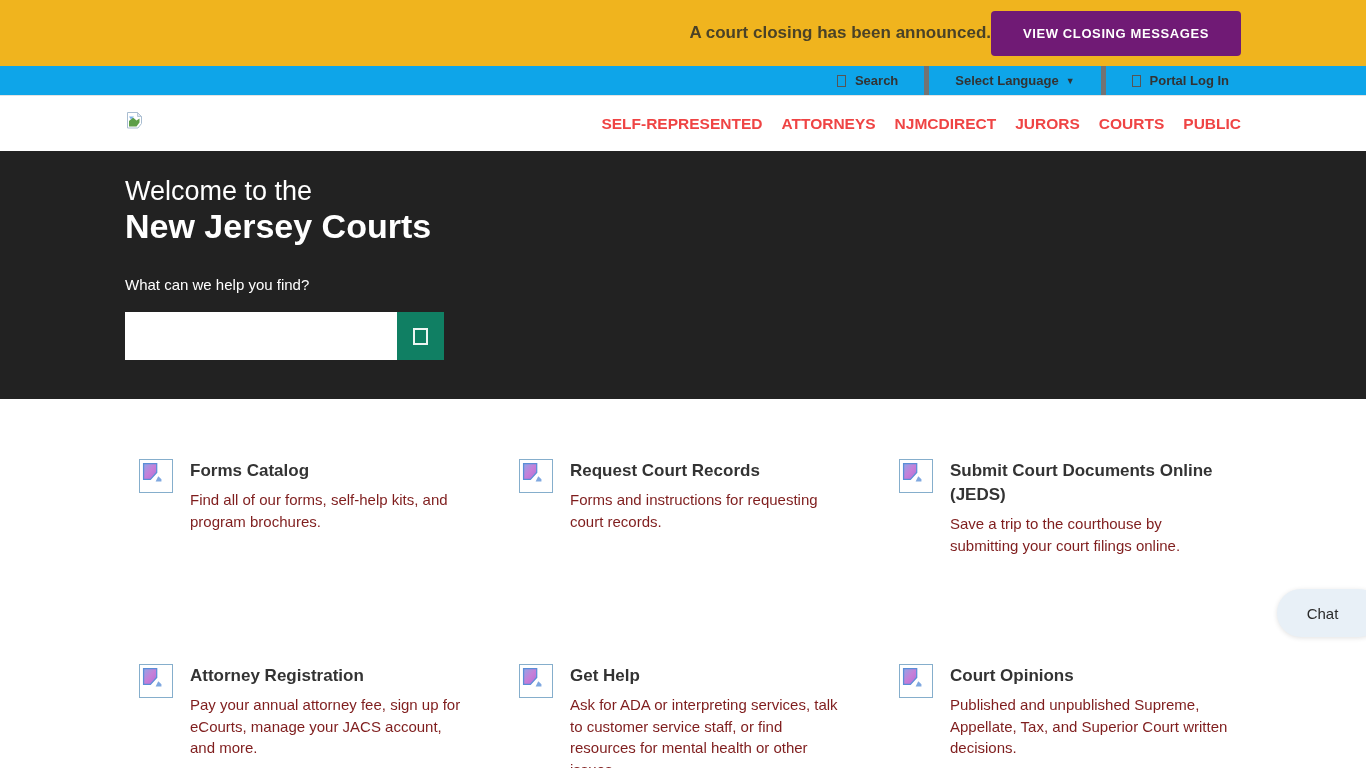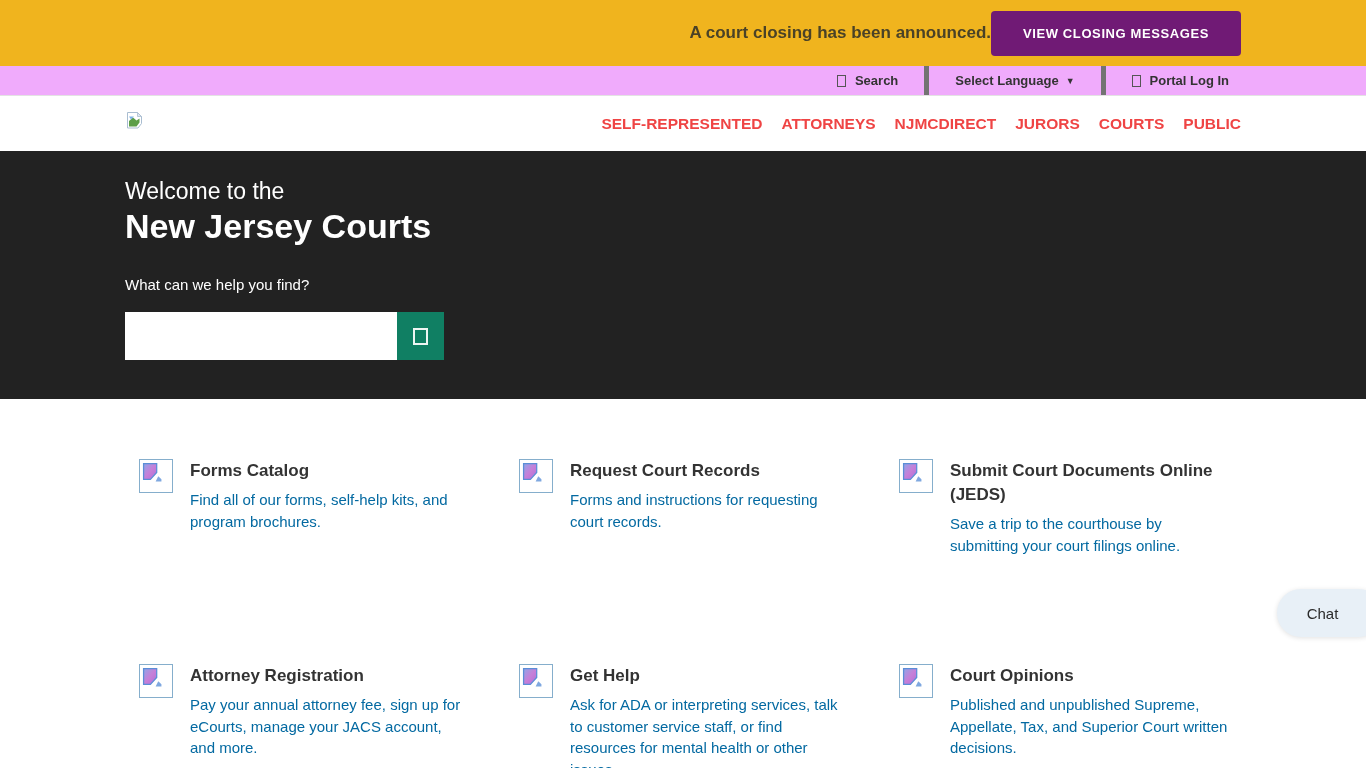--- a/index.html
+++ b/index.html
@@ -14,21 +14,21 @@
   .alert-banner { background: #F0B41E; height: 66px; }
   .banner-inner { height: 66px; display: flex; align-items: center; justify-content: flex-end; }
   .banner-msg { font-size: 17px; font-weight: 700; color: #4a4227; }
   .banner-btn {
     background: #701a75; color: #ffffff; border: none; border-radius: 4px;
     height: 45px; padding: 0 32px; font-size: 13px; font-weight: 700;
     letter-spacing: 0.6px; font-family: inherit; cursor: pointer;
   }
 
   
-  .utility-nav { background: #f0abfc; border-bottom: 1px solid #e3e3e3; }
+  .utility-nav { background: #0ea5e9; border-bottom: 1px solid #e3e3e3; }
   .utility-inner { width: 1116px; margin: 0 auto; height: 29px; display: flex; justify-content: flex-end; align-items: stretch; }
   .u-item {
     display: flex; align-items: center; padding: 0 26px;
     font-size: 13px; font-weight: 700; color: #333; cursor: pointer;
   }
   .u-item + .u-item { border-left: 5px solid #737373; }
   .u-item.last { padding-right: 12px; }
   .tofu-sm {
     display: inline-block; width: 9px; height: 12px;
     border: 1px solid #555; margin-right: 9px;
@@ -39,21 +39,21 @@
   .main-nav { background: #ffffff; height: 55px; }
   .main-nav-inner { height: 55px; display: flex; align-items: center; justify-content: space-between; }
   .logo-slot { display: flex; align-items: center; margin-top: -6px; cursor: pointer; }
   .nav-links { display: flex; gap: 19px; list-style: none; }
   .nav-links a {
     text-decoration: none; color: #ef4444; font-size: 15.5px; font-weight: 700; cursor: pointer;
   }
 
   
   .hero { background: #222222; height: 248px; padding-top: 25px; }
-  .hero-welcome { color: #ffffff; font-size: 23px; font-weight: 400; line-height: 30px; }
+  .hero-welcome { color: #ffffff; font-size: 27px; font-weight: 400; line-height: 30px; }
   .hero-title { color: #ffffff; font-size: 34px; font-weight: 700; line-height: 40px; }
   .hero-prompt { color: #ffffff; font-size: 15px; line-height: 21px; margin-top: 28px; }
   .hero-search { display: flex; margin-top: 17px; }
   .hero-search input {
     width: 272px; height: 48px; border: none; outline: none;
     font-size: 16px; padding: 0 12px; background: #ffffff;
   }
   .hero-search-btn {
     width: 47px; height: 48px; background: #107F63; border: none; cursor: pointer;
     display: flex; align-items: center; justify-content: center;
@@ -69,21 +69,21 @@
     display: grid; grid-template-columns: 380px 380px 380px; row-gap: 108px;
   }
   .card { display: flex; cursor: pointer; }
   .icon-box {
     flex: 0 0 34px; width: 34px; height: 34px; background: #ffffff;
     border: 1px solid #85AECC; margin-right: 17px; position: relative;
   }
   .icon-box svg { position: absolute; top: 2px; left: 2px; }
   .card-text { width: 278px; }
   .card-title { font-size: 17px; font-weight: 700; color: #333333; line-height: 24px; margin-bottom: 6px; }
-  .card-desc { font-size: 15px; color: #0369a1; line-height: 21.5px; }
+  .card-desc { font-size: 15px; color: #7f1d1d; line-height: 21.5px; }
 
   
   .chat-pill {
     position: absolute; top: 589px; right: -16px; height: 48px; width: 105px;
     background: #E8F0F7; border-radius: 24px; display: flex; align-items: center;
     justify-content: center; padding-right: 14px;
     font-size: 15px; color: #2b2b2b; cursor: pointer;
     box-shadow: 0 1px 5px rgba(0,0,0,0.12);
   }
   .hidden-defs { position: absolute; width: 0; height: 0; }

